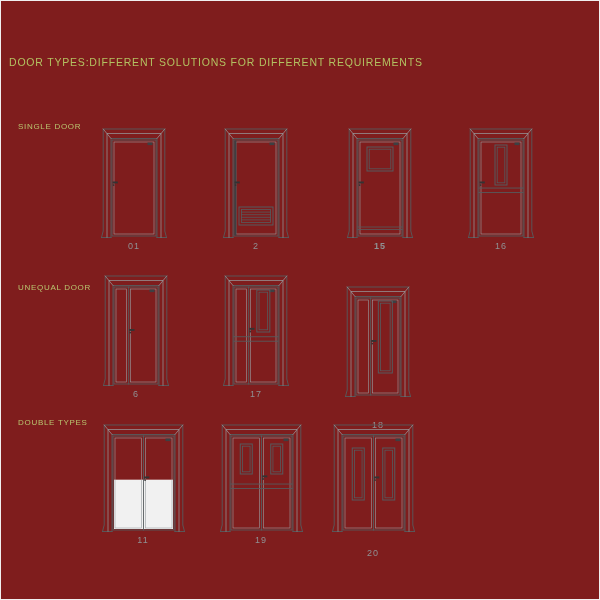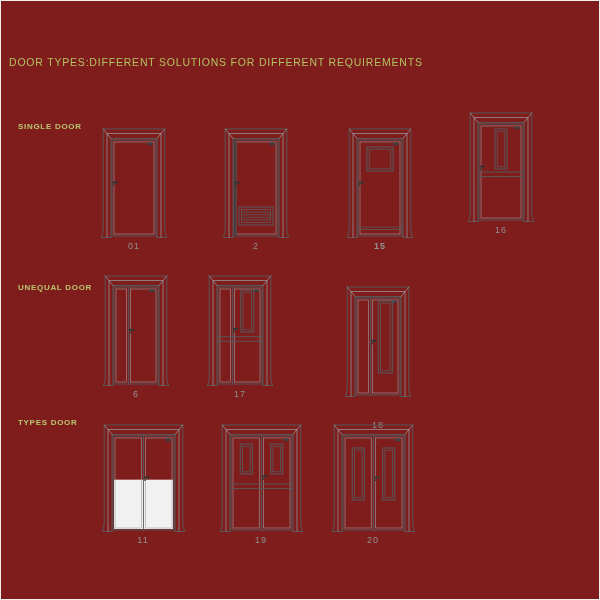--- a/index.html
+++ b/index.html
@@ -1,20 +1,20 @@
 <!DOCTYPE html>
 <html><head>
 <meta charset="utf-8">
 <style>
   html,body{margin:0;padding:0;background:#ffffff;}
   body{width:600px;height:600px;overflow:hidden;font-family:"Liberation Sans",sans-serif;}
   #canvas{position:relative;width:598px;height:598px;background:#7f1d1d;border:1px solid #f0f0f0;}
   .page-title{position:absolute;left:8px;top:55px;font-size:10.5px;font-weight:400;
     letter-spacing:0.8px;color:#b3c161;white-space:nowrap;}
-  .sec-label{position:absolute;font-size:8px;font-weight:700;letter-spacing:0.7px;
+  .sec-label{position:absolute;font-size:8px;font-weight:400;letter-spacing:0.7px;
     color:#b9c56f;white-space:nowrap;padding-left:9px;}
   .door{position:absolute;display:flex;flex-direction:column;align-items:center;}
   .door svg{overflow:visible;display:block;}
   .door-number{margin-top:3px;font-size:9px;letter-spacing:1px;color:#8f9193;text-align:center;}
 </style>
 </head>
 <body>
 
 <div id="canvas">
   <div class="page-title">DOOR TYPES:DIFFERENT SOLUTIONS FOR DIFFERENT REQUIREMENTS</div>
@@ -95,21 +95,21 @@
           </g>
           <g>
             <rect x="20" y="20" width="26" height="24" stroke="#565b5e" fill="none" stroke-width="1"></rect>
             <rect x="22.2" y="22.2" width="21.6" height="19.6" stroke="#565b5e" fill="none" stroke-width="0.8"></rect>
           </g>
           <path d="M11 100 L55 100 M11 102.5 L55 102.5" stroke="#565b5e" stroke-width="0.8" fill="none" stroke-linecap="square"></path>
         </g>
       </svg>
       <div class="door-number">15</div>
     </div>
-    <div class="door" style="left: 467px; top: 110px; width: 66px; justify-content: flex-end;">
+    <div class="door" style="left: 467px; top: 126px; width: 66px; justify-content: flex-end;">
       <svg viewBox="0 0 66 111" width="66" height="111">
         <g>
           <g>
             <path d="M0.5 110.5 L2.2 104 L2.2 2 L63.8 2 L63.8 104 L65.5 110.5" stroke="#565b5e" stroke-width="0.9" fill="none" stroke-linecap="square"></path>
             <path d="M0.5 110.5 L10 110.5 M65.5 110.5 L56 110.5" stroke="#565b5e" stroke-width="0.9" fill="none" stroke-linecap="square"></path>
             <path d="M6 110.2 L6 6.5 L60 6.5 L60 110.2" stroke="#9aa0a4" stroke-width="0.7" fill="none" stroke-linecap="square"></path>
             <path d="M10 110.5 L10 11.5 L56 11.5 L56 110.5" stroke="#565b5e" stroke-width="0.9" fill="none" stroke-linecap="square"></path>
             <path d="M2.2 2 L10 11.5 M63.8 2 L56 11.5" stroke="#9aa0a4" stroke-width="0.7" fill="none" stroke-linecap="square"></path>
           </g>
           <g>
@@ -149,21 +149,21 @@
           </g>
           <rect x="46.5" y="15.5" width="5" height="2.6" stroke="none" fill="#3c4043" stroke-width="0.9"></rect>
           <g>
             <rect x="26.266666666666666" y="55" width="5.2" height="1.9" stroke="none" fill="#333333" stroke-width="0.9"></rect>
             <circle cx="27.266666666666666" cy="58.6" r="0.9" fill="#333333"></circle>
           </g>
         </g>
       </svg>
       <div class="door-number">6</div>
     </div>
-    <div class="door" style="left: 206px; top: 273px; width: 66px;">
+    <div class="door" style="left: 222px; top: 273px; width: 66px;">
       <svg viewBox="0 0 66 112" width="66" height="112">
         <g>
           <g>
             <path d="M0.5 111.5 L2.2 105 L2.2 2 L63.8 2 L63.8 105 L65.5 111.5" stroke="#565b5e" stroke-width="0.9" fill="none" stroke-linecap="square"></path>
             <path d="M0.5 111.5 L10 111.5 M65.5 111.5 L56 111.5" stroke="#565b5e" stroke-width="0.9" fill="none" stroke-linecap="square"></path>
             <path d="M6 111.2 L6 6.5 L60 6.5 L60 111.2" stroke="#9aa0a4" stroke-width="0.7" fill="none" stroke-linecap="square"></path>
             <path d="M10 111.5 L10 11.5 L56 11.5 L56 111.5" stroke="#565b5e" stroke-width="0.9" fill="none" stroke-linecap="square"></path>
             <path d="M2.2 2 L10 11.5 M63.8 2 L56 11.5" stroke="#9aa0a4" stroke-width="0.7" fill="none" stroke-linecap="square"></path>
           </g>
           <g>
@@ -208,21 +208,21 @@
             <circle cx="27.266666666666666" cy="58.6" r="0.9" fill="#333333"></circle>
           </g>
           <g>
             <rect x="33.33333333333333" y="16" width="14" height="72" stroke="#565b5e" fill="none" stroke-width="1"></rect>
             <rect x="35.53333333333333" y="18.2" width="9.6" height="67.6" stroke="#565b5e" fill="none" stroke-width="0.8"></rect>
           </g>
         </g>
       </svg>
       <div class="door-number">18</div>
     </div>
-    <div class="sec-label" style="left: 8px; top: 417px;">TYPES DOOR</div>
+    <div class="sec-label" style="left: 8px; top: 417px;">DOUBLE TYPES</div>
     <div class="door" style="left: 100.5px; top: 422px; width: 83px;">
       <svg viewBox="0 0 83 109" width="83" height="109">
         <g>
           <rect x="12" y="56.68" width="59" height="49.32" stroke="none" fill="#f1f1f1" stroke-width="0.9"></rect>
           <g>
             <path d="M0.5 108.5 L2.2 102 L2.2 2 L80.8 2 L80.8 102 L82.5 108.5" stroke="#565b5e" stroke-width="0.9" fill="none" stroke-linecap="square"></path>
             <path d="M0.5 108.5 L10 108.5 M82.5 108.5 L73 108.5" stroke="#565b5e" stroke-width="0.9" fill="none" stroke-linecap="square"></path>
             <path d="M6 108.2 L6 6.5 L77 6.5 L77 108.2" stroke="#9aa0a4" stroke-width="0.7" fill="none" stroke-linecap="square"></path>
             <path d="M10 108.5 L10 11.5 L73 11.5 L73 108.5" stroke="#565b5e" stroke-width="0.9" fill="none" stroke-linecap="square"></path>
             <path d="M2.2 2 L10 11.5 M80.8 2 L73 11.5" stroke="#9aa0a4" stroke-width="0.7" fill="none" stroke-linecap="square"></path>
@@ -269,21 +269,21 @@
           </g>
           <g>
             <rect x="50.75" y="21" width="12" height="30" stroke="#565b5e" fill="none" stroke-width="1"></rect>
             <rect x="52.95" y="23.2" width="7.6" height="25.6" stroke="#565b5e" fill="none" stroke-width="0.8"></rect>
           </g>
           <path d="M11 61.040000000000006 L72 61.040000000000006 M11 65.54 L72 65.54" stroke="#565b5e" stroke-width="0.9" fill="none" stroke-linecap="square"></path>
         </g>
       </svg>
       <div class="door-number">19</div>
     </div>
-    <div class="door" style="left: 330.5px; top: 422px; width: 83px;">
+    <div class="door" style="left: 330.5px; top: 422px; width: 83px; gap: 13px;">
       <svg viewBox="0 0 83 109" width="83" height="109">
         <g>
           <g>
             <path d="M0.5 108.5 L2.2 102 L2.2 2 L80.8 2 L80.8 102 L82.5 108.5" stroke="#565b5e" stroke-width="0.9" fill="none" stroke-linecap="square"></path>
             <path d="M0.5 108.5 L10 108.5 M82.5 108.5 L73 108.5" stroke="#565b5e" stroke-width="0.9" fill="none" stroke-linecap="square"></path>
             <path d="M6 108.2 L6 6.5 L77 6.5 L77 108.2" stroke="#9aa0a4" stroke-width="0.7" fill="none" stroke-linecap="square"></path>
             <path d="M10 108.5 L10 11.5 L73 11.5 L73 108.5" stroke="#565b5e" stroke-width="0.9" fill="none" stroke-linecap="square"></path>
             <path d="M2.2 2 L10 11.5 M80.8 2 L73 11.5" stroke="#9aa0a4" stroke-width="0.7" fill="none" stroke-linecap="square"></path>
           </g>
           <g>

